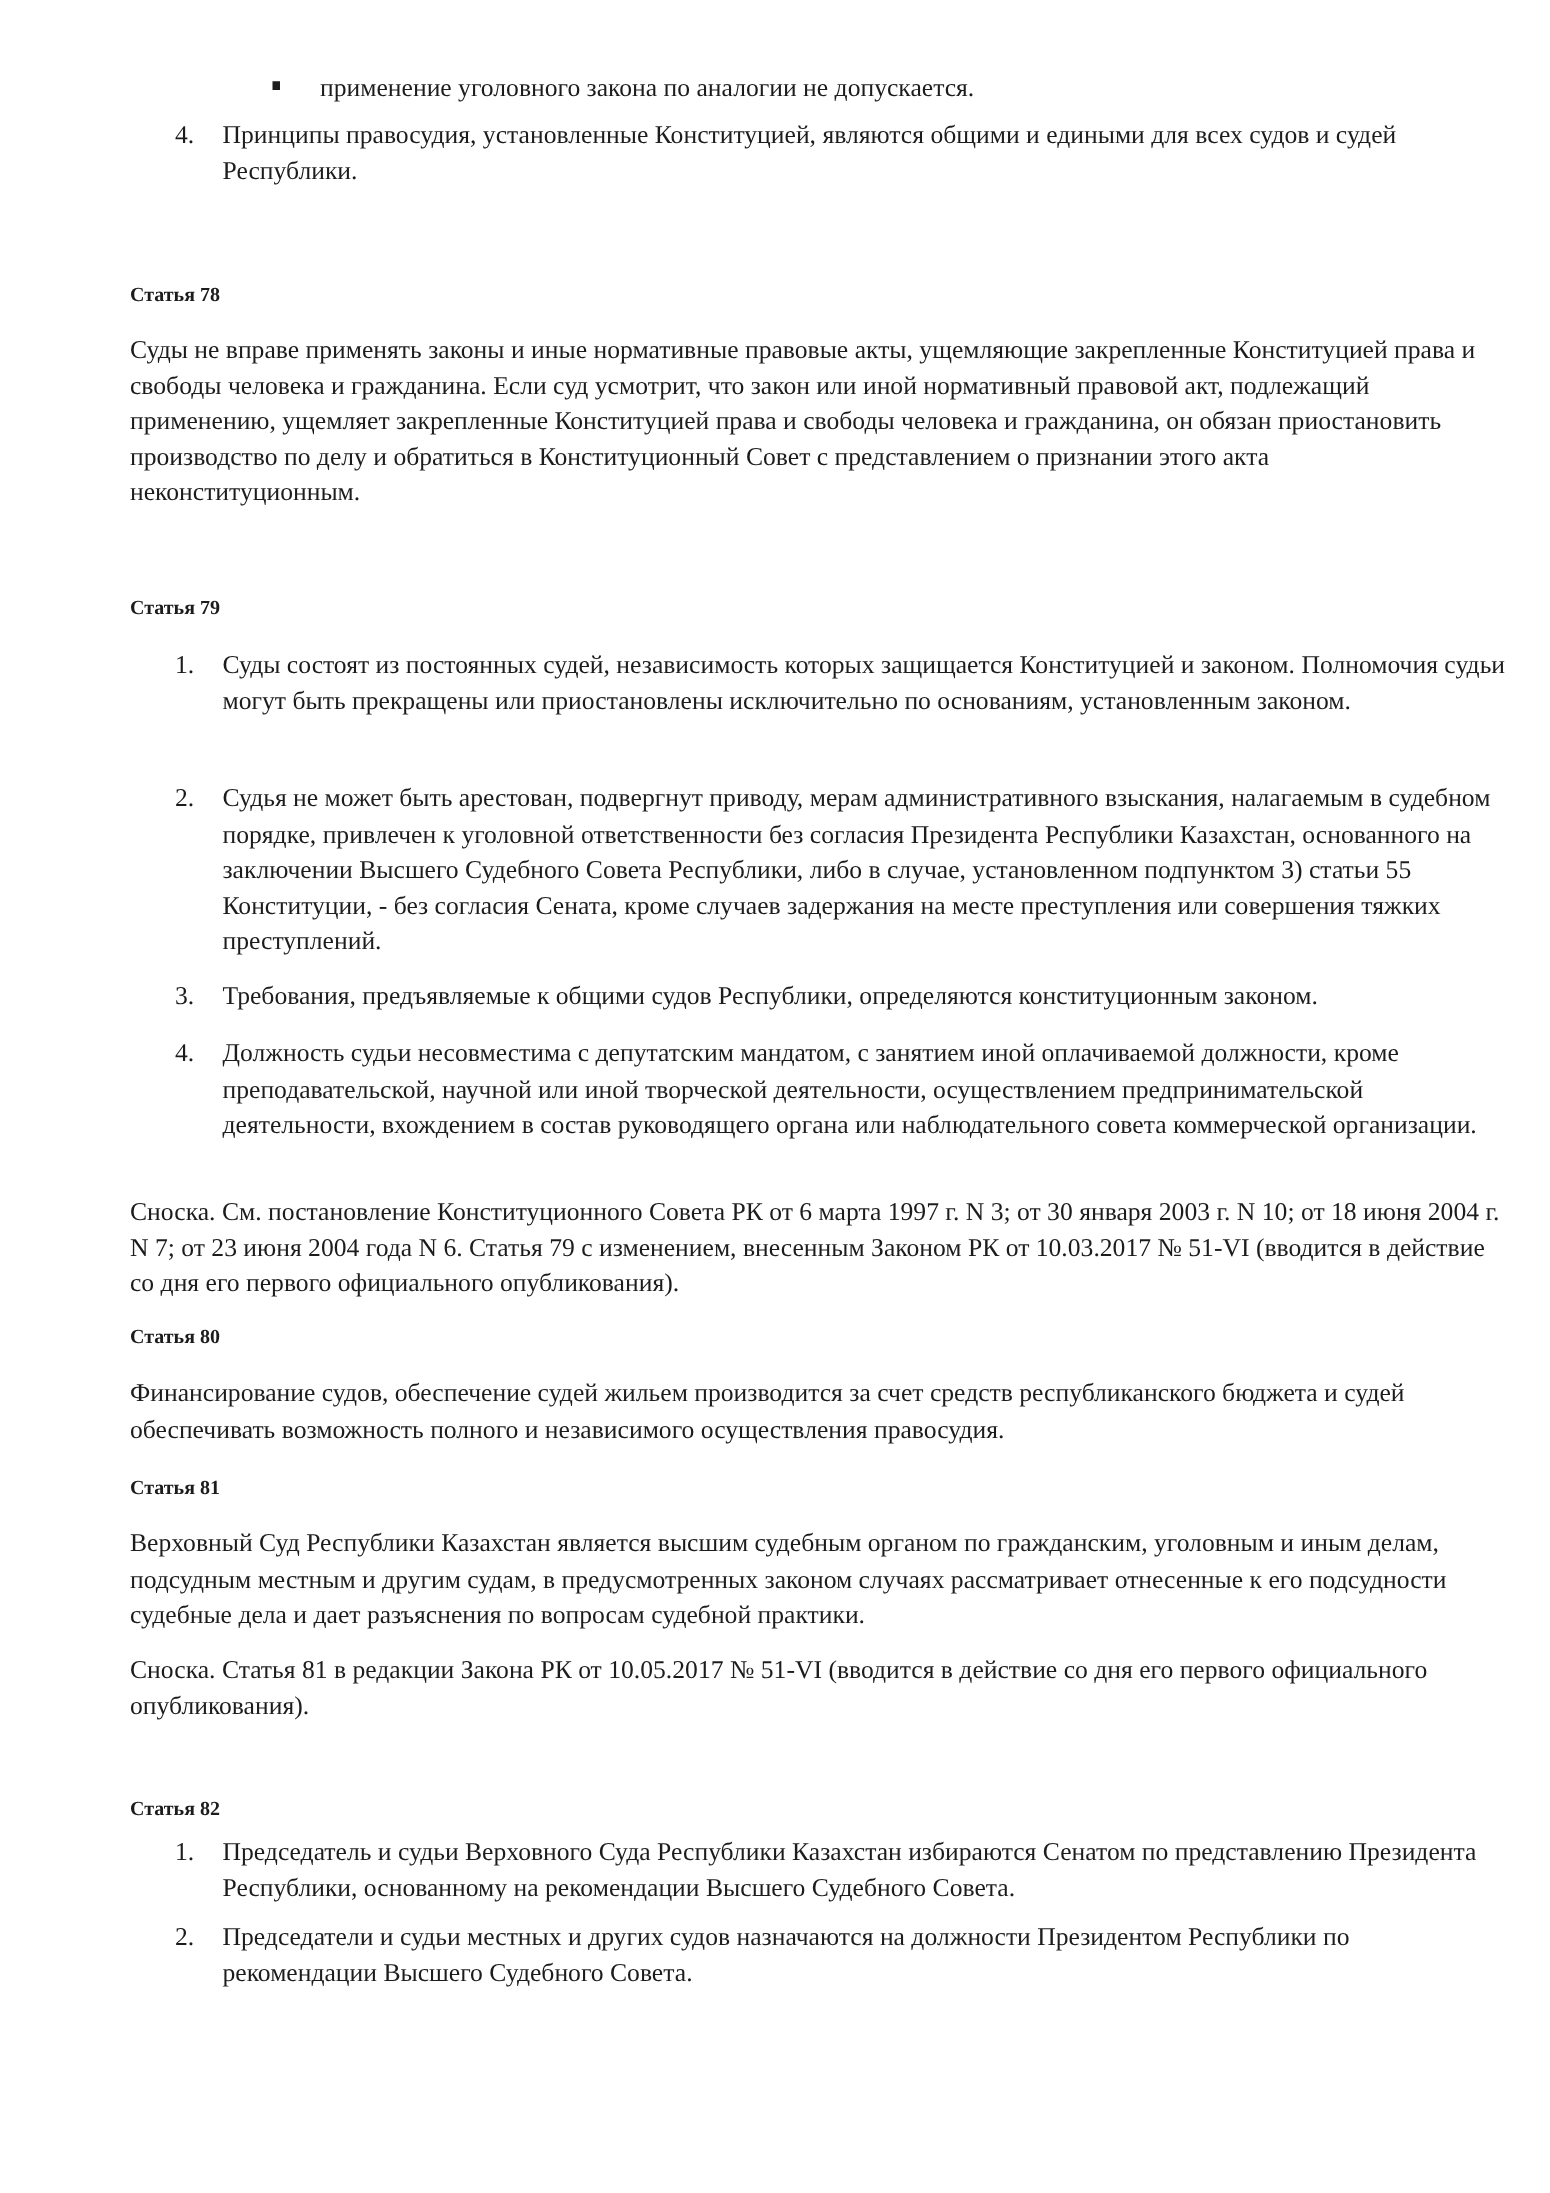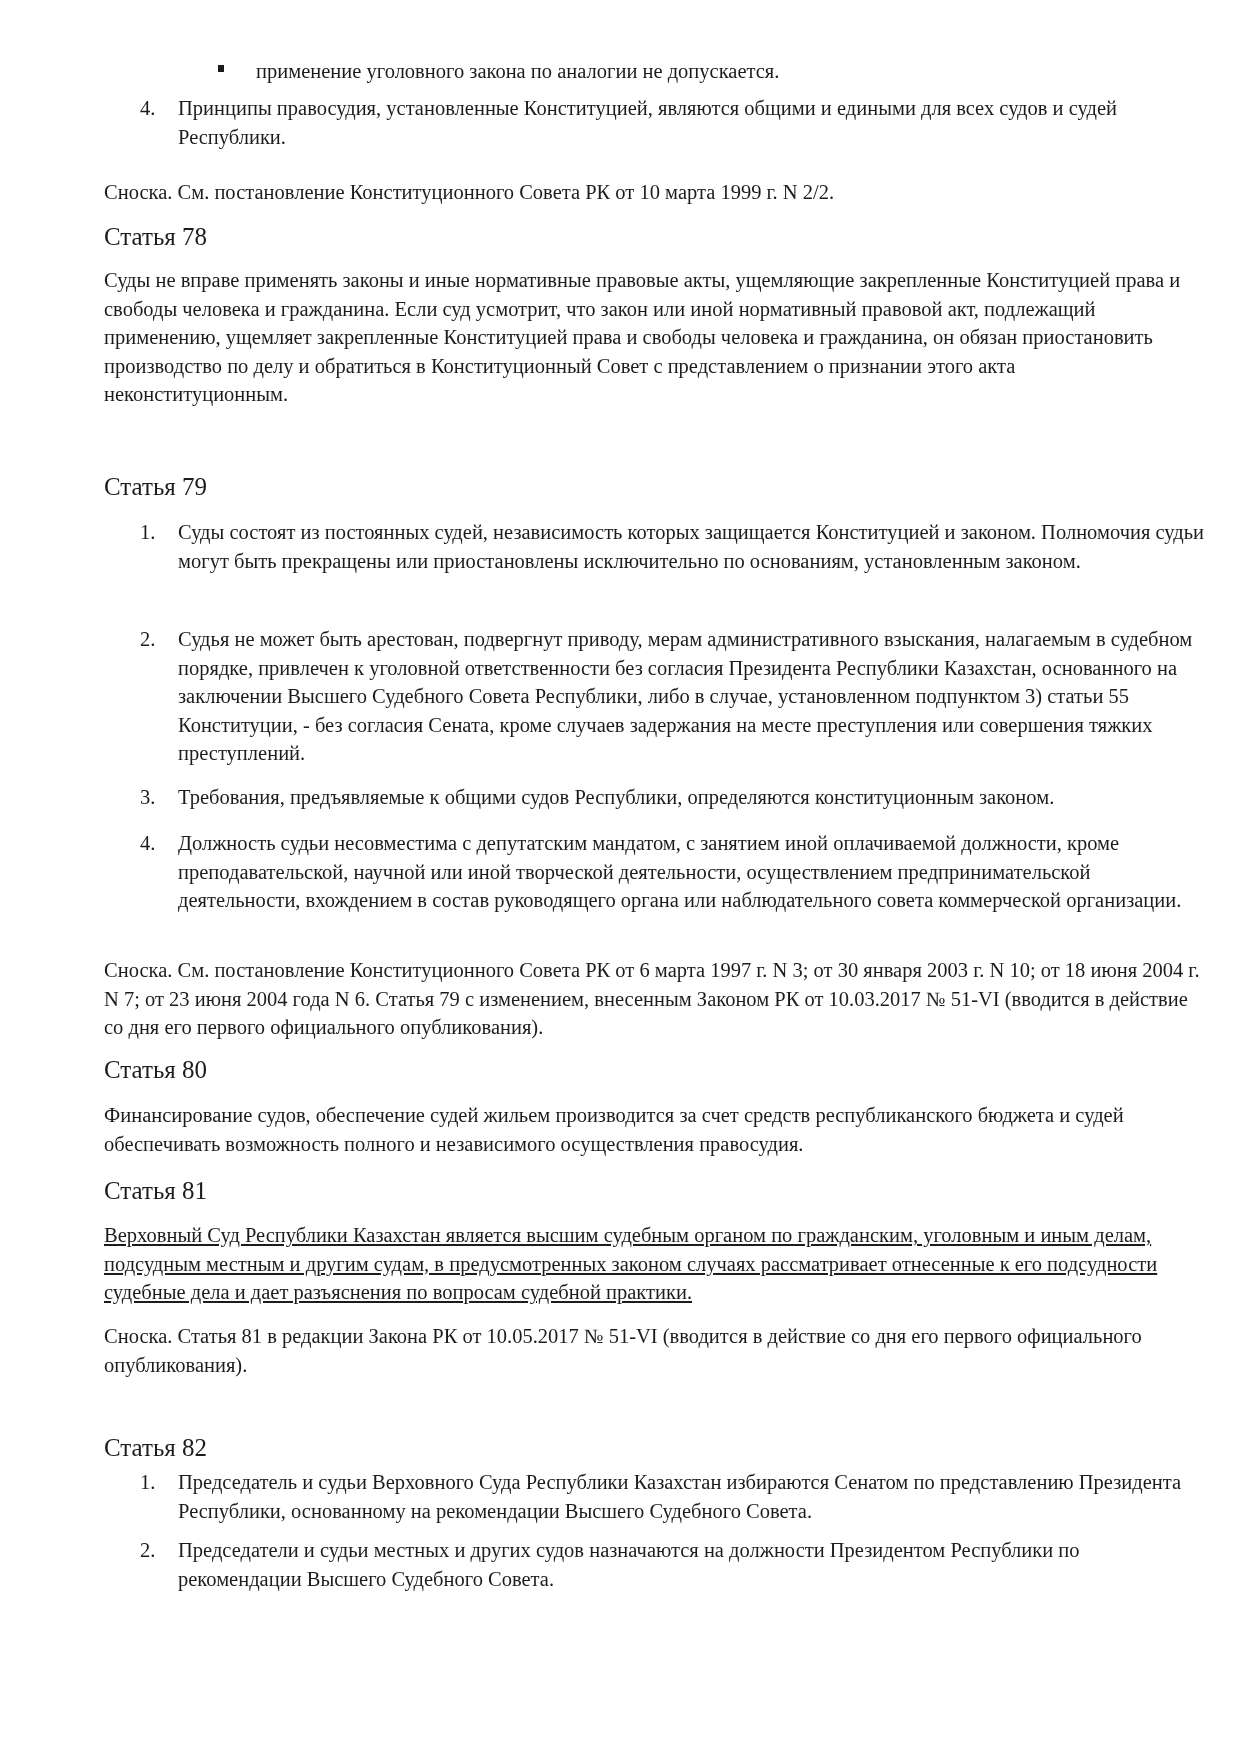--- a/index.html
+++ b/index.html
@@ -3,41 +3,40 @@
   <meta charset="utf-8">
   <style>
     html, body { margin: 0; padding: 0; background: #ffffff; }
     body {
       width: 1240px; height: 1754px; position: relative; overflow: hidden;
       font-family: "Liberation Serif", serif; color: #1c1c1c;
       font-size: 20.5px; line-height: 28.5px;
     }
     .page { position: absolute; left: 0; top: 0; width: 1240px; height: 1754px; }
     .p { position: absolute; left: 104px; width: 1100px; margin: 0; }
-    .h { position: absolute; left: 104px; margin: 0; font-weight: normal; font-size: 25px; }
+    .h { position: absolute; left: 104px; margin: 0; font-weight: bold; font-size: 16px; }
     .li { position: absolute; left: 104px; width: 1100px; }
     .li .num { position: absolute; left: 36px; top: 0; }
     .li .txt { position: absolute; left: 74px; width: 1030px; }
     .bullet { position: absolute; left: 218px; top: 65px; width: 6px; height: 7px; background: #1c1c1c; }
     .bullet-txt { position: absolute; left: 256px; top: 57px; }
   </style>
 </head>
 <body>
 
 <div class="page">
 
   <span class="bullet"></span>
   <span class="bullet-txt">применение уголовного закона по аналогии не допускается.</span>
 
   <div class="li" style="top:94px;">
     <span class="num">4.</span>
     <span class="txt">Принципы правосудия, установленные Конституцией, являются общими и едиными для всех судов и судей Республики.</span>
   </div>
 
-  <p class="p" style="top:178px;">Сноска. См. постановление Конституционного Совета РК от 10 марта 1999 г. N 2/2.</p>
 
   <h2 class="h" style="top:223px;">Статья 78</h2>
   <p class="p" style="top:266px;">Суды не вправе применять законы и иные нормативные правовые акты, ущемляющие закрепленные Конституцией права и свободы человека и гражданина. Если суд усмотрит, что закон или иной нормативный правовой акт, подлежащий применению, ущемляет закрепленные Конституцией права и свободы человека и гражданина, он обязан приостановить производство по делу и обратиться в Конституционный Совет с представлением о признании этого акта неконституционным.</p>
 
   <h2 class="h" style="top:473px;">Статья 79</h2>
   <div class="li" style="top:518px;">
     <span class="num">1.</span>
     <span class="txt">Суды состоят из постоянных судей, независимость которых защищается Конституцией и законом. Полномочия судьи могут быть прекращены или приостановлены исключительно по основаниям, установленным законом.</span>
   </div>
   <div class="li" style="top:625px;">
@@ -51,21 +50,21 @@
   <div class="li" style="top:829px;">
     <span class="num">4.</span>
     <span class="txt">Должность судьи несовместима с депутатским мандатом, с занятием иной оплачиваемой должности, кроме преподавательской, научной или иной творческой деятельности, осуществлением предпринимательской деятельности, вхождением в состав руководящего органа или наблюдательного совета коммерческой организации.</span>
   </div>
   <p class="p" style="top:956px;">Сноска. См. постановление Конституционного Совета РК от 6 марта 1997 г. N 3; от 30 января 2003 г. N 10; от 18 июня 2004 г. N 7; от 23 июня 2004 года N 6. Статья 79 с изменением, внесенным Законом РК от 10.03.2017 № 51-VI (вводится в действие со дня его первого официального опубликования).</p>
 
   <h2 class="h" style="top:1056px;">Статья 80</h2>
   <p class="p" style="top:1101px;">Финансирование судов, обеспечение судей жильем производится за счет средств республиканского бюджета и судей обеспечивать возможность полного и независимого осуществления правосудия.</p>
 
   <h2 class="h" style="top:1177px;text-align:center;">Статья 81</h2>
-  <p class="p" style="top:1221px;text-decoration:underline;">Верховный Суд Республики Казахстан является высшим судебным органом по гражданским, уголовным и иным делам, подсудным местным и другим судам, в предусмотренных законом случаях рассматривает отнесенные к его подсудности судебные дела и дает разъяснения по вопросам судебной практики.</p>
+  <p class="p" style="top:1221px;">Верховный Суд Республики Казахстан является высшим судебным органом по гражданским, уголовным и иным делам, подсудным местным и другим судам, в предусмотренных законом случаях рассматривает отнесенные к его подсудности судебные дела и дает разъяснения по вопросам судебной практики.</p>
   <p class="p" style="top:1322px;">Сноска. Статья 81 в редакции Закона РК от 10.05.2017 № 51-VI (вводится в действие со дня его первого официального опубликования).</p>
 
   <h2 class="h" style="top:1424px;margin-top:10px;">Статья 82</h2>
   <div class="li" style="top:1468px;">
     <span class="num">1.</span>
     <span class="txt">Председатель и судьи Верховного Суда Республики Казахстан избираются Сенатом по представлению Президента Республики, основанному на рекомендации Высшего Судебного Совета.</span>
   </div>
   <div class="li" style="top:1536px;">
     <span class="num">2.</span>
     <span class="txt">Председатели и судьи местных и других судов назначаются на должности Президентом Республики по рекомендации Высшего Судебного Совета.</span>

